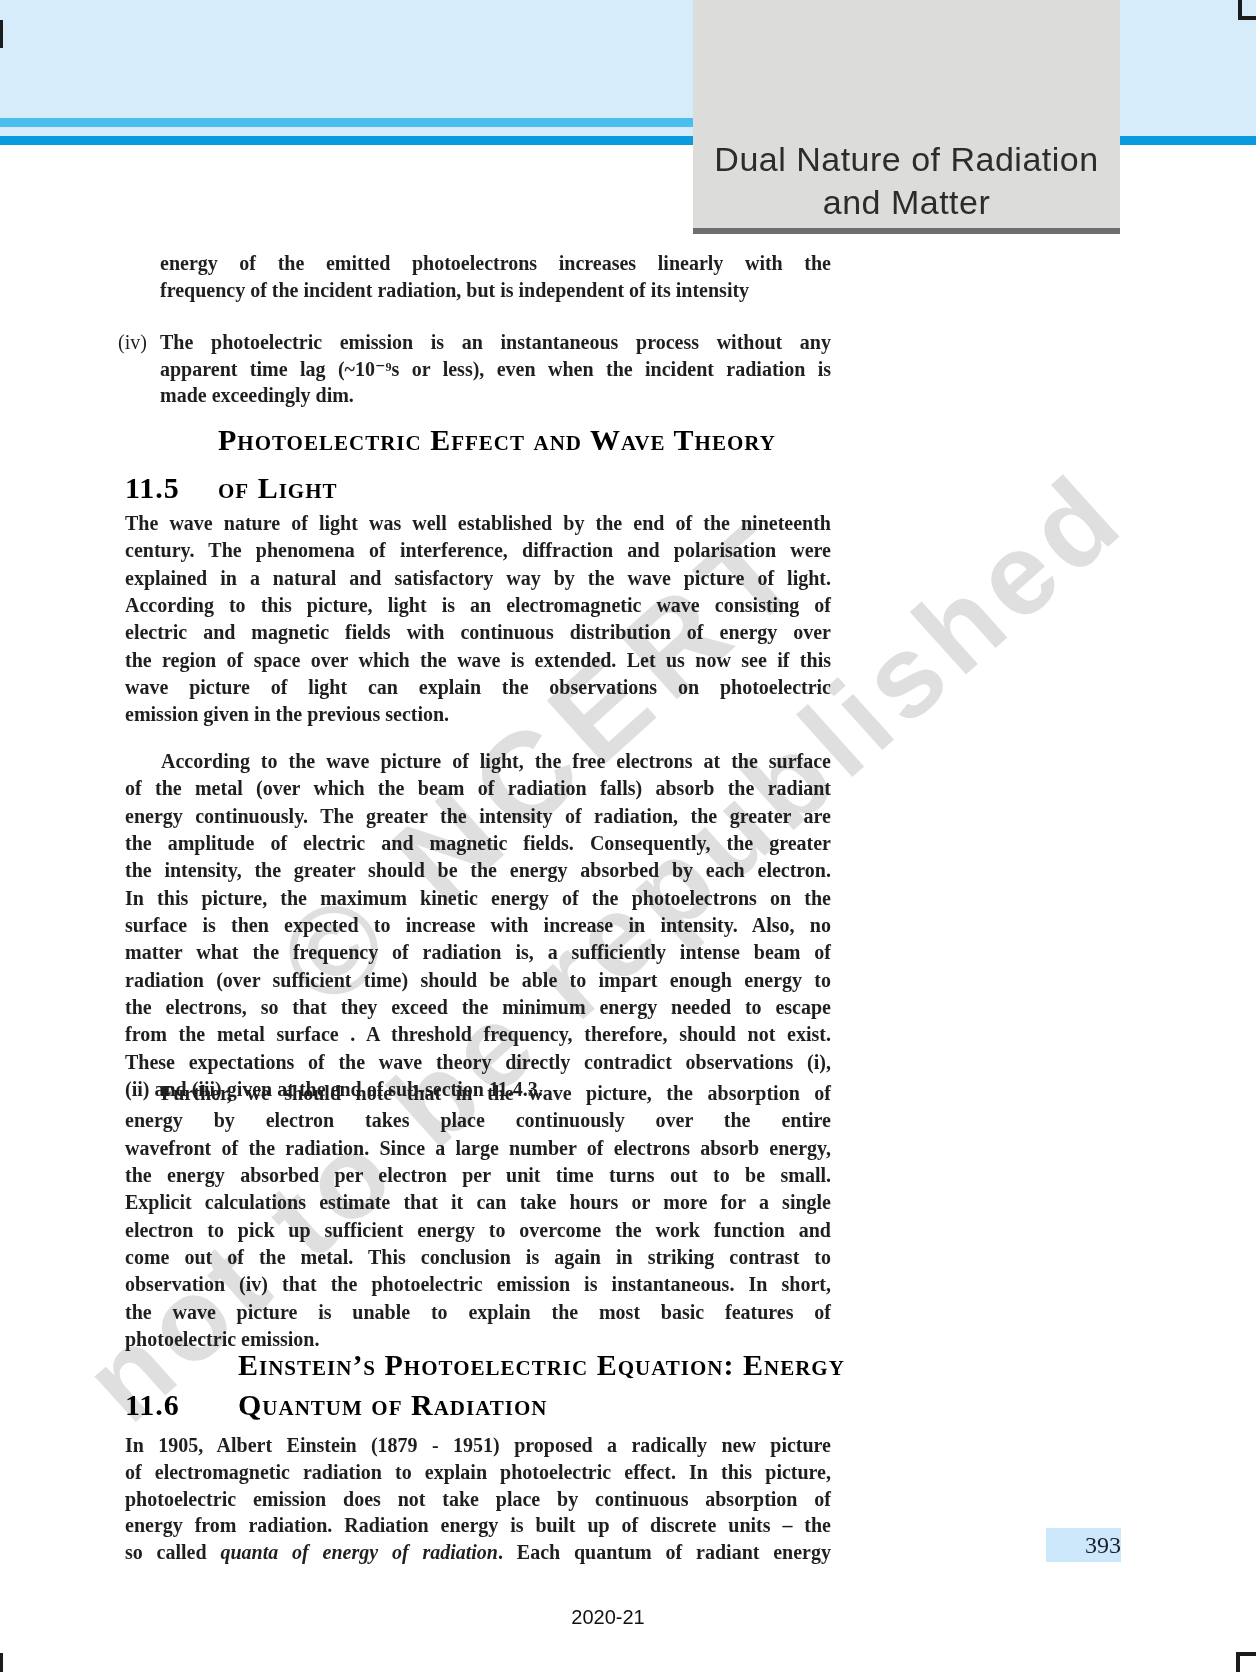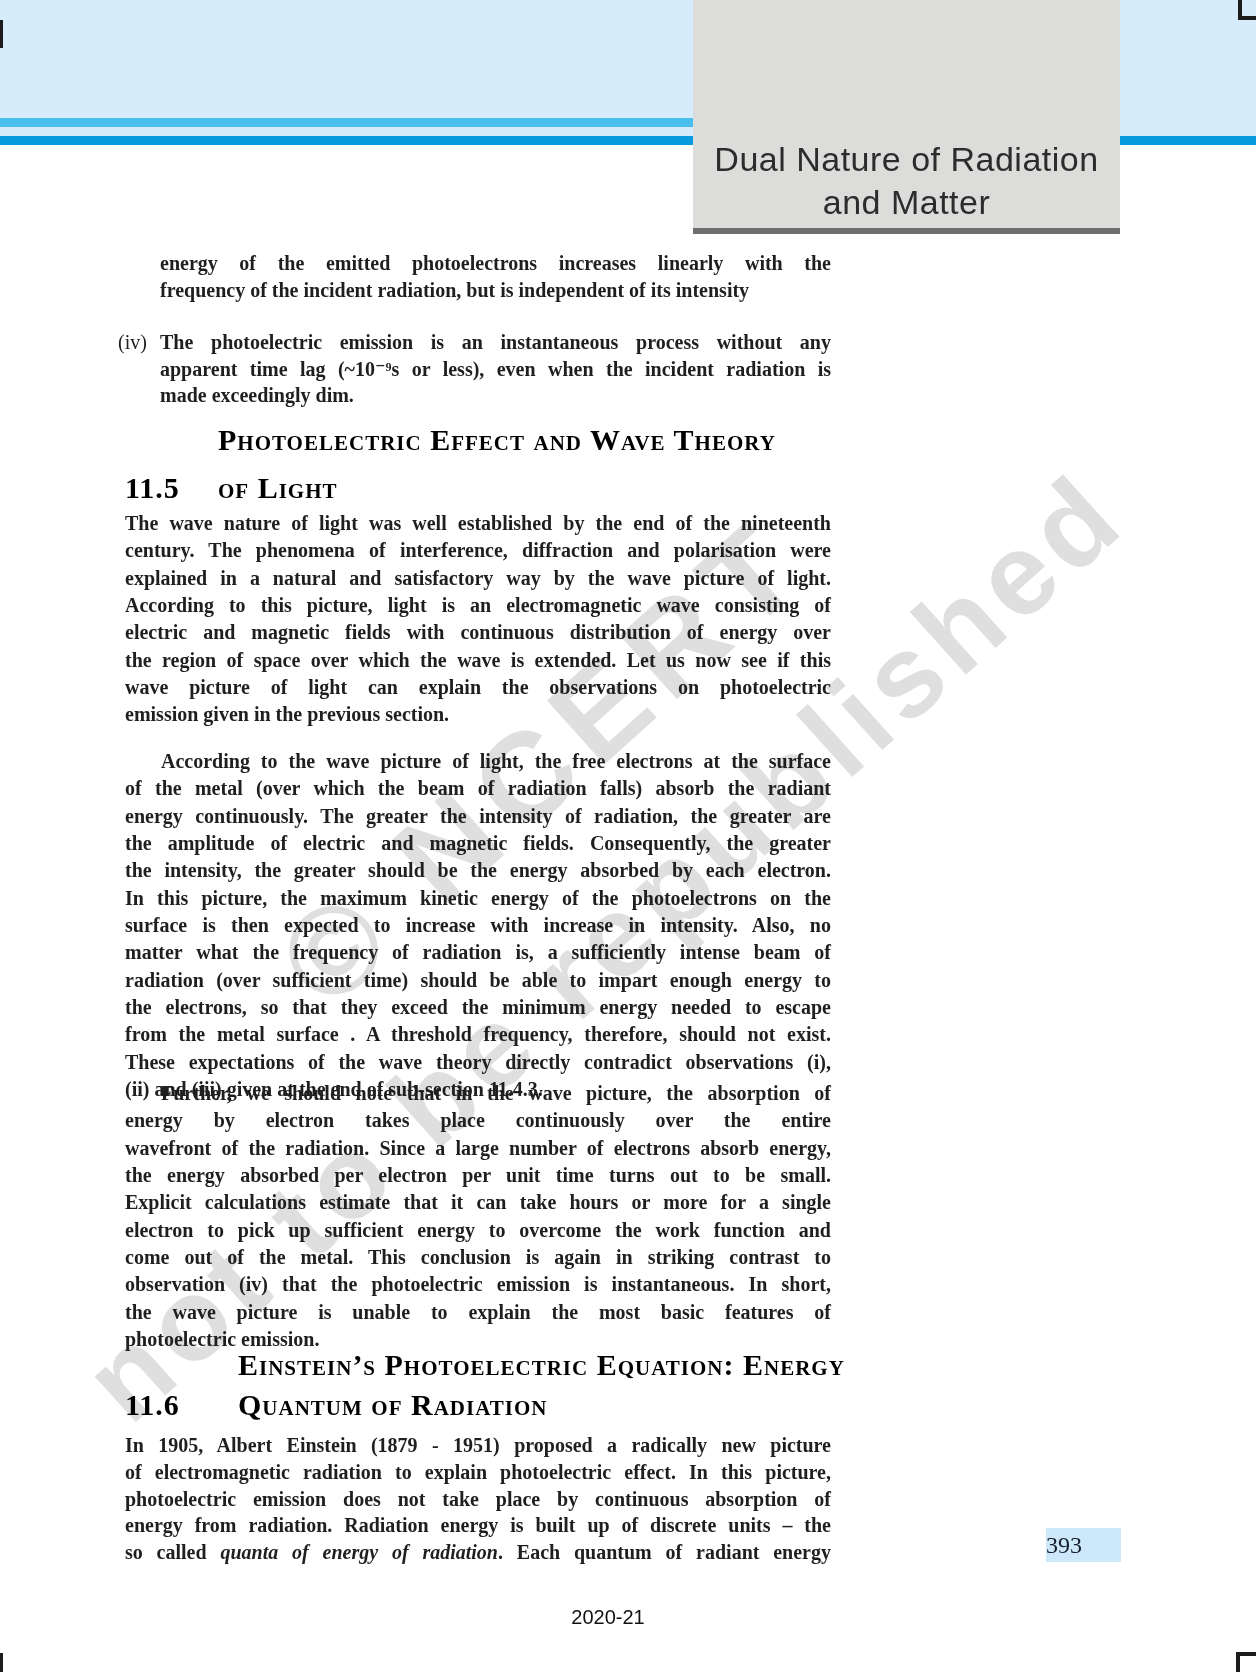--- a/index.html
+++ b/index.html
@@ -34,21 +34,21 @@
   .iv-label{position:absolute;left:118px;z-index:2;font-size:20px;line-height:26.5px;}
   
   .sec{position:absolute;left:125px;width:720px;display:flex;z-index:2;
        font-weight:700;color:#000000;font-variant:small-caps;letter-spacing:1px;align-items:flex-end;}
   .sec .num{width:93px;font-size:30px;font-variant:normal;}
   .sec .txt{flex:1;font-size:30px;}
   .sec115 .txt,.sec115 .num{line-height:48px;}
   .sec116 .txt,.sec116 .num{line-height:40px;}
   
   .page-badge{position:absolute;left:1046px;top:1528px;width:75px;height:34px;background:#cde8fa;
-      display:flex;align-items:center;justify-content:flex-start;font-size:24px;color:#16202c;z-index:2;}
+      display:flex;align-items:center;justify-content:flex-end;font-size:24px;color:#16202c;z-index:2;}
   .footer{position:absolute;left:0;top:1606px;width:1216px;text-align:center;z-index:2;
       font-family:"Liberation Sans","DejaVu Sans",sans-serif;font-size:20px;color:#111;}
 </style>
 </head>
 <body>
 
 <div class="band-light"></div>
 <div class="stripe-mid"></div>
 <div class="band-light2"></div>
 <div class="band-light3"></div>

